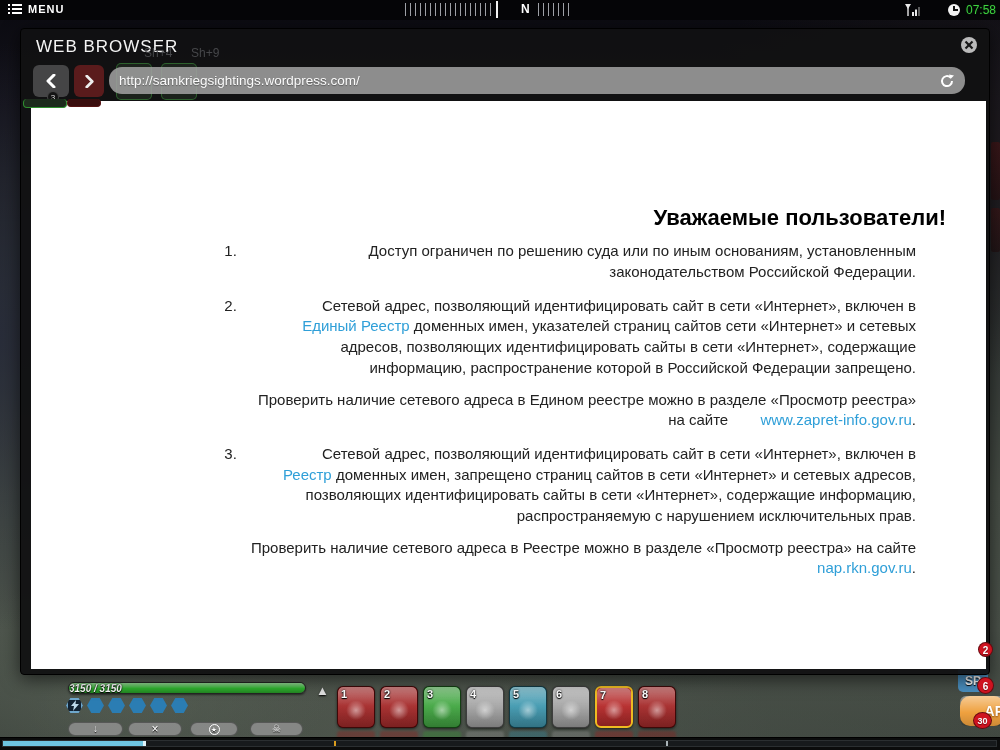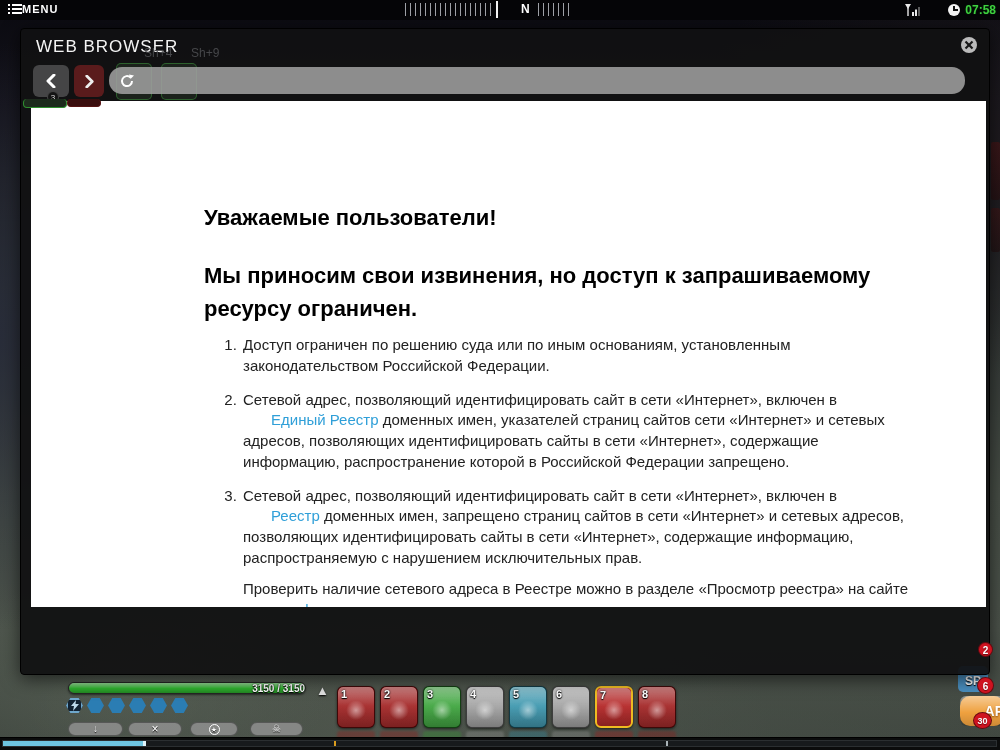--- a/index.html
+++ b/index.html
@@ -7,69 +7,69 @@
   #screen{position:relative;width:1000px;height:750px;overflow:hidden;
     background:
       radial-gradient(ellipse 300px 160px at 12% 92%, rgba(90,100,88,.55), transparent 70%),
       radial-gradient(ellipse 420px 200px at 75% 96%, rgba(70,78,70,.5), transparent 70%),
       radial-gradient(ellipse 500px 260px at 40% 99%, rgba(96,104,92,.45), transparent 75%),
       radial-gradient(ellipse 300px 420px at 0% 45%, rgba(38,42,58,.8), transparent 70%),
       radial-gradient(ellipse 420px 300px at 100% 20%, rgba(30,26,30,.9), transparent 75%),
       linear-gradient(180deg,#0a0a10 0%,#15141c 14%,#2c3030 38%,#474e46 66%,#4c534b 84%,#3f463f 100%);}
   
   .topbar{position:absolute;left:0;top:0;width:1000px;height:20px;background:#050507;z-index:60;}
-  .menu-wrap{position:absolute;left:8px;top:3px;display:flex;align-items:flex-end;color:#fff;cursor:pointer;}
+  .menu-wrap{position:absolute;left:8px;top:3px;display:flex;align-items:flex-end;gap:6px;color:#fff;cursor:pointer;}
   .menu-label{font-size:11px;font-weight:bold;letter-spacing:1px;color:#fefefe;}
   .compass-ticks{position:absolute;top:3px;height:13px;
     background:repeating-linear-gradient(90deg,#b9bcc2 0 1px,transparent 1px 5px);opacity:.85;}
   .compass-marker{position:absolute;top:1px;width:2px;height:17px;background:#f2f2f2;}
   .compass-n{position:absolute;top:2px;font-size:12px;font-weight:bold;color:#fff;}
   .signal{position:absolute;right:78px;top:3px;}
   .clockface{position:absolute;right:40px;top:4px;width:12px;height:12px;border-radius:50%;background:#f2f2f2;}
   .clockface:before{content:"";position:absolute;left:5px;top:2px;width:2px;height:5px;background:#111;}
   .clockface:after{content:"";position:absolute;left:6px;top:5px;width:4px;height:2px;background:#111;}
-  .time{position:absolute;right:4px;top:3px;font-size:12px;font-weight:bold;text-shadow:0 0 2px #03320b;}
+  .time{position:absolute;right:4px;top:3px;font-size:12px;font-weight:normal;text-shadow:0 0 2px #03320b;}
   
   .window{position:absolute;left:20px;top:28px;width:970px;height:647px;z-index:10;
     background:rgba(17,17,18,.94);border-radius:4px;border:1px solid #000;box-shadow:0 4px 18px rgba(0,0,0,.6);}
   .win-title{position:absolute;left:15px;top:8px;font-size:17px;letter-spacing:1px;color:#f4f4f4;}
   .hint{position:absolute;top:17px;font-size:12px;color:#46474a;}
   .hint.h1{left:123px}.hint.h2{left:170px}
   .close-btn{position:absolute;right:11px;top:7px;width:18px;height:18px;cursor:pointer;opacity:.85;}
   .ghost-icon{position:absolute;top:34px;width:36px;height:37px;border:1px solid rgba(60,150,60,.55);
     border-radius:5px;background:rgba(46,66,46,.35);}
   .toolbar-btn{position:absolute;top:36px;height:32px;border-radius:6px;display:flex;align-items:center;justify-content:center;cursor:pointer;}
   .back-btn{left:12px;width:36px;background:rgba(205,205,205,.28);}
   .fwd-btn{left:53px;width:30px;background:rgba(140,35,35,.6);}
   .mini-badge{position:absolute;left:26px;top:62px;width:12px;height:12px;border-radius:50%;
     background:#141414;border:1px solid #444;color:#ddd;font-size:8px;text-align:center;line-height:12px;}
   .urlbar{position:absolute;left:88px;top:38px;width:856px;height:27px;border-radius:13px;
     background:rgba(158,158,158,.88);display:flex;align-items:center;padding:0 10px;cursor:text;}
   .url-text{flex:1;font-size:13.5px;color:#fbfbfb;text-shadow:0 1px 1px rgba(0,0,0,.35);white-space:nowrap;overflow:hidden;}
   .refresh{width:16px;height:16px;cursor:pointer;}
   .peek{position:absolute;z-index:9;border-radius:4px;}
   
-  .page{position:absolute;left:10px;top:72px;width:955px;height:506px;background:#fff;overflow:hidden;}
+  .page{position:absolute;left:10px;top:72px;width:955px;height:568px;background:#fff;overflow:hidden;text-align:right;}
   .doc{padding:104px 40px 0 173px;color:#1a1a1a;}
   .doc h1{margin:0;font-size:22px;line-height:1.2;font-weight:bold;color:#000;}
   .doc h2{margin:28px 0 0;font-size:22px;line-height:1.5;font-weight:bold;color:#000;max-width:745px;}
   .reasons-label{margin-top:36px;font-size:12.5px;font-weight:bold;color:#111;}
   ol.reasons{margin:10px 0 0;padding-left:37px;font-size:15px;line-height:1.38;max-width:712px;color:#222;}
   ol.reasons li{margin-bottom:13px;padding-left:2px;}
   ol.reasons p.check{margin:11px 0 0;}
   .lnk{cursor:pointer;padding-left:28px;}
   
   .hud{position:absolute;left:0;top:0;width:1000px;height:750px;pointer-events:none;}
   .hud *{pointer-events:auto;}
   .healthbar{position:absolute;left:68px;top:682px;width:238px;height:12px;border-radius:6px;
     border:1px solid rgba(0,0,0,.55);box-shadow:0 1px 2px rgba(0,0,0,.5);overflow:hidden;}
   .health-fill{position:absolute;inset:0;border-radius:6px;}
   .health-fill:after{content:"";position:absolute;inset:0;background:linear-gradient(180deg,rgba(255,255,255,.5),rgba(255,255,255,0) 55%,rgba(0,0,0,.25));}
-  .health-text{position:absolute;inset:0;text-align:right;font-size:10px;font-weight:bold;color:#fff;
-    line-height:12px;text-shadow:0 1px 1px #000, 0 0 2px #000;z-index:2;}
+  .health-text{position:absolute;inset:0;text-align:left;font-size:10px;font-weight:bold;color:#fff;
+    line-height:12px;text-shadow:0 1px 1px #000, 0 0 2px #000;z-index:2;font-style:italic;}
   .expand-tri{position:absolute;left:316px;top:683px;font-size:13px;color:#e0e0e0;cursor:pointer;text-shadow:0 1px 2px #000;}
   .res-row{position:absolute;left:66px;top:698px;display:flex;gap:4px;align-items:center;}
   .hex{width:17px;height:15px;clip-path:polygon(25% 0,75% 0,100% 50%,75% 100%,25% 100%,0 50%);}
   .hex.bolt{display:flex;align-items:center;justify-content:center;}
   .btn-row-btn{position:absolute;top:722px;height:14px;border-radius:7px;background:rgba(150,150,150,.78);
     border:1px solid rgba(0,0,0,.35);display:flex;align-items:center;justify-content:center;cursor:pointer;
     color:#fff;font-size:10px;line-height:1;text-shadow:0 1px 1px #000;}
   .star-ring{width:11px;height:11px;border:1px solid #fff;border-radius:50%;font-size:7px;line-height:10px;text-align:center;}
   .slots{position:absolute;left:337px;top:686px;display:flex;gap:5px;}
   .slot{position:relative;width:38px;height:42px;border-radius:6px;border:1px solid rgba(0,0,0,.6);
@@ -151,39 +151,42 @@
       </svg>
     </div>
     <div class="toolbar-btn fwd-btn">
       <svg width="11" height="13" viewBox="0 0 12 14">
         <polyline points="3,1 9,7 3,13" fill="none" stroke="#eee" stroke-width="3" stroke-linecap="round" stroke-linejoin="round"></polyline>
       </svg>
     </div>
     <div class="mini-badge">3</div>
 
     <div class="urlbar">
+      <span class="url-text">http://samkriegsightings.wordpress.com/</span>
       <svg class="refresh" viewBox="0 0 16 16">
         <path d="M13 8 A5 5 0 1 1 11.5 4.5" fill="none" stroke="#fff" stroke-width="2"></path>
         <polygon points="10,1.5 15,2.5 11.5,6" fill="#fff"></polygon>
       </svg>
     </div>
 
     <div class="peek" style="left:2px;top:70px;width:44px;height:9px;background:#1d2b1d;border:1px solid #2f8f2f;border-top:none;"></div>
     <div class="peek" style="left:46px;top:70px;width:34px;height:8px;background:#3a0e0e;border:1px solid #551313;border-top:none;"></div>
 
     <div class="page">
       <div class="doc">
         <h1>Уважаемые пользователи!</h1>
-        <h2>Мы приносим свои извинения, но доступ к запрашиваемому ресурсу ограничен.</h2>
         <ol class="reasons">
           <li>
             <span>Доступ ограничен  по решению суда или по иным основаниям, установленным законодательством Российской Федерации.</span>
           </li>
           <li>
             <span>Сетевой адрес, позволяющий идентифицировать сайт в сети «Интернет», включен в </span><span class="lnk" style="color: rgb(47, 159, 216);">Единый Реестр</span><span> доменных имен, указателей страниц сайтов сети «Интернет» и сетевых адресов, позволяющих идентифицировать сайты в сети «Интернет», содержащие информацию, распространение которой в Российской Федерации запрещено.</span>
+            <p class="check">
+              <span>Проверить наличие сетевого адреса в Едином реестре можно в разделе «Просмотр реестра» на сайте </span><span class="lnk" style="color: rgb(47, 159, 216);">www.zapret-info.gov.ru</span><span>.</span>
+            </p>
           </li>
           <li>
             <span>Сетевой адрес, позволяющий идентифицировать сайт в сети «Интернет», включен в </span><span class="lnk" style="color: rgb(47, 159, 216);">Реестр</span><span> доменных имен, запрещено страниц сайтов в сети «Интернет» и сетевых адресов, позволяющих идентифицировать сайты в сети «Интернет», содержащие информацию, распространяемую с нарушением исключительных прав.</span>
             <p class="check">
               <span>Проверить наличие сетевого адреса в Реестре можно в разделе «Просмотр реестра» на сайте </span><span class="lnk" style="color: rgb(47, 159, 216);">nap.rkn.gov.ru</span><span>.</span>
             </p>
           </li>
         </ol>
       </div>
     </div>

